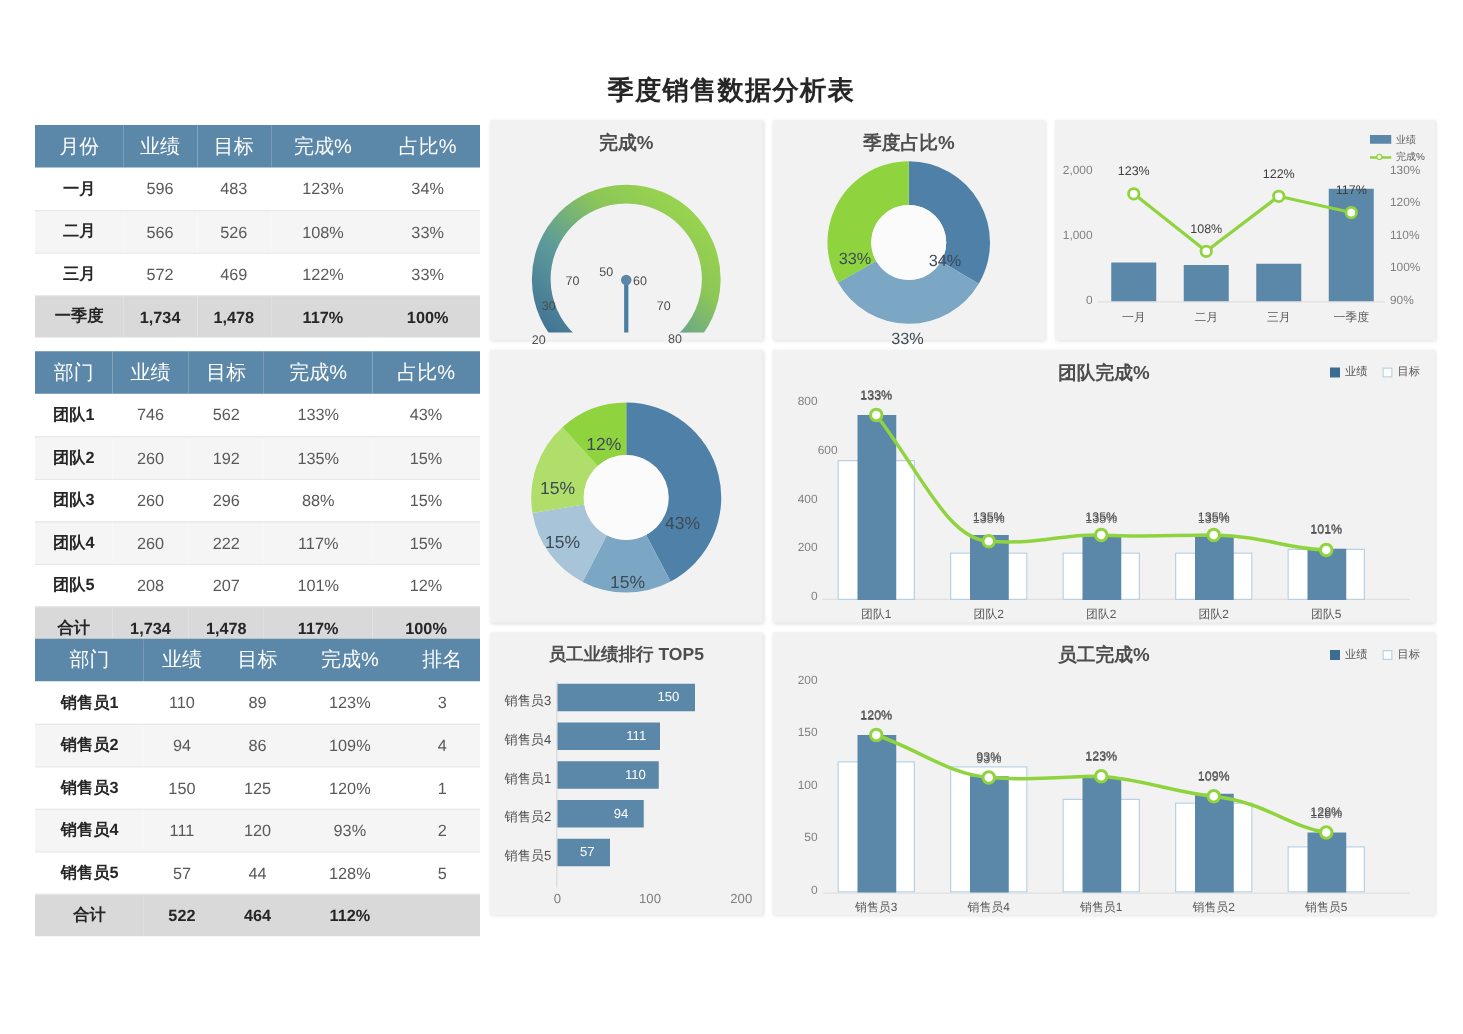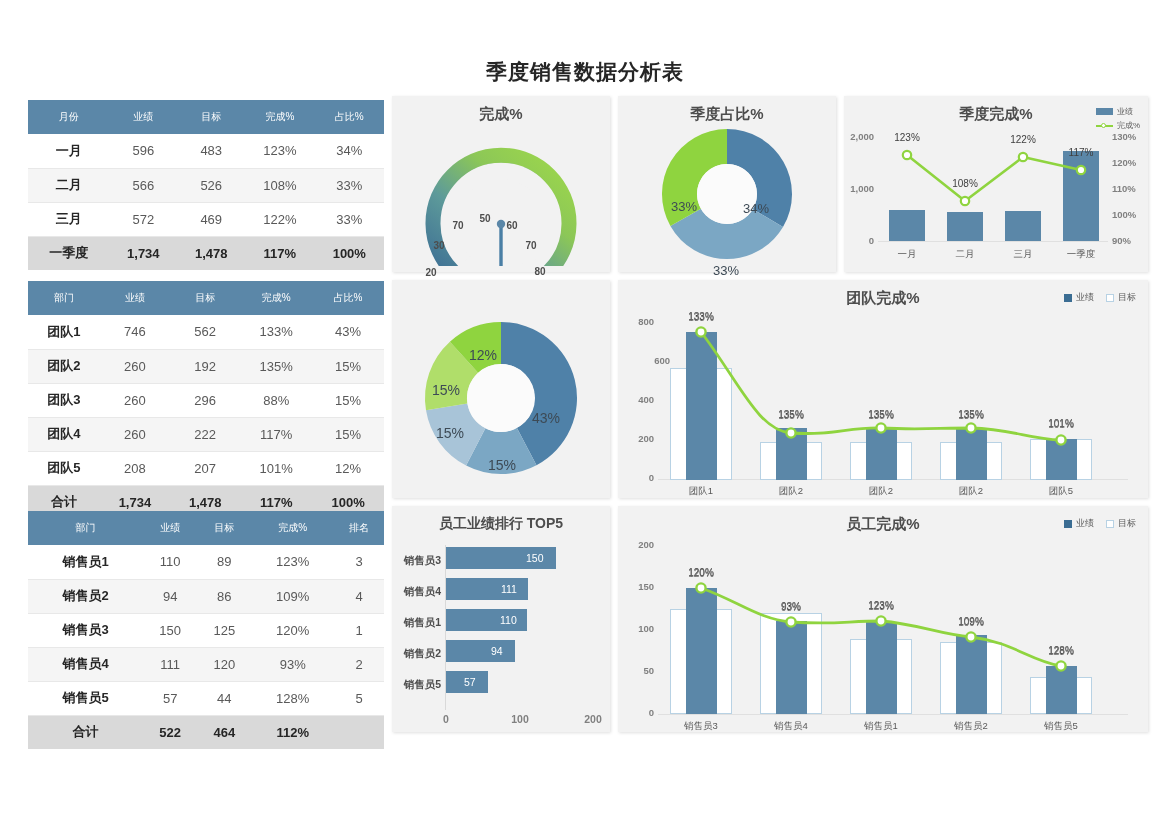--- a/index.html
+++ b/index.html
@@ -18,21 +18,21 @@
     position:absolute; left:0; top:58px; width:1170px;
     text-align:center; font-size:21px; font-weight:bold; color:#262626;
     letter-spacing:1px;
   }
 
   
   .tbl-wrap { position:absolute; }
   table.dt { border-collapse:collapse; width:100%; }
   table.dt th {
     background:#5b87a8; color:#ffffff; font-weight:normal;
-    font-size:10px; height:34px; text-align:center; border:none;
+    font-size:16px; height:34px; text-align:center; border:none;
   }
   table.dt td {
     font-size:13px; height:34px; text-align:center; color:#595959;
     border-bottom:1px solid #e8e8e8;
   }
   table.dt td.lbl { font-weight:bold; color:#262626; }
   table.dt tr.alt td { background:#f5f5f5; }
   table.dt tr.total td {
     background:#d9d9d9; font-weight:bold; color:#262626;
     border-bottom:none; border-top:1px solid #bfbfbf;
@@ -63,21 +63,21 @@
   }
   .lg-line b {
     position:absolute; left:5.5px; top:0.5px; width:5px; height:5px;
     border-radius:50%; background:#fff; border:1.6px solid #8fd43f;
   }
   .legend-h { flex-direction:row; gap:12px; font-size:9px; }
   .lg-sq { width:8px; height:8px; background:#3b6d93; display:inline-block; }
   .lg-sq-h { width:8px; height:8px; background:#fff; border:1.5px solid #b8d2e4; display:inline-block; }
 
   
-  .ax { position:absolute; font-size:9.5px; color:#808080; white-space:nowrap;font-weight:bold; }
+  .ax { position:absolute; font-size:9.5px; color:#808080; white-space:nowrap; }
   .ax.r { text-align:right; }
   .ax.c { text-align:center; }
   .cat { position:absolute; font-size:9.5px; color:#595959; text-align:center; }
   .dlab { position:absolute; font-size:10px; color:#404040; text-align:center; white-space:nowrap; }
 
   .gridline { position:absolute; background:#e0e0e0; height:1px; }
   .bar { position:absolute; background:#5b87a8; }
   .tgtbar { position:absolute; background:#ffffff; border:1.4px solid #b8d2e4; }
   .hbar { position:absolute; background:#5b87a8; }
   .hbar-val { position:absolute; font-size:10.5px; color:#ffffff; }
@@ -307,21 +307,20 @@
         <path d="M -56.6 32.0 A 65 65 0 0 1 0 -65 L 0 -30 A 30 30 0 0 0 -26.1 14.8 Z" fill="#8fd43f"></path>
         <circle cx="0" cy="0" r="30" fill="#fbfbfb"></circle>
       </g>
     </svg>
     <div class="dlab" style="left:118px; top:105px; width:40px; font-size:13px; color:#3d4a55;">34%</div>
     <div class="dlab" style="left:88px;  top:167px; width:40px; font-size:13px; color:#3d4a55;">33%</div>
     <div class="dlab" style="left:46px;  top:103px; width:40px; font-size:13px; color:#3d4a55;">33%</div>
   </div>
 
   <div class="panel" style="left:844px; top:96px; width:304px; height:176px;">
-    <div class="panel-title">季度完成%</div>
     <div class="legend" style="right:8px; top:10px;">
       <div class="legend-row">
         <span class="lg-bar"></span>
         <span>业绩</span>
       </div>
       <div class="legend-row">
         <span class="lg-line">
             <i></i>
             <b></b>
           </span>

